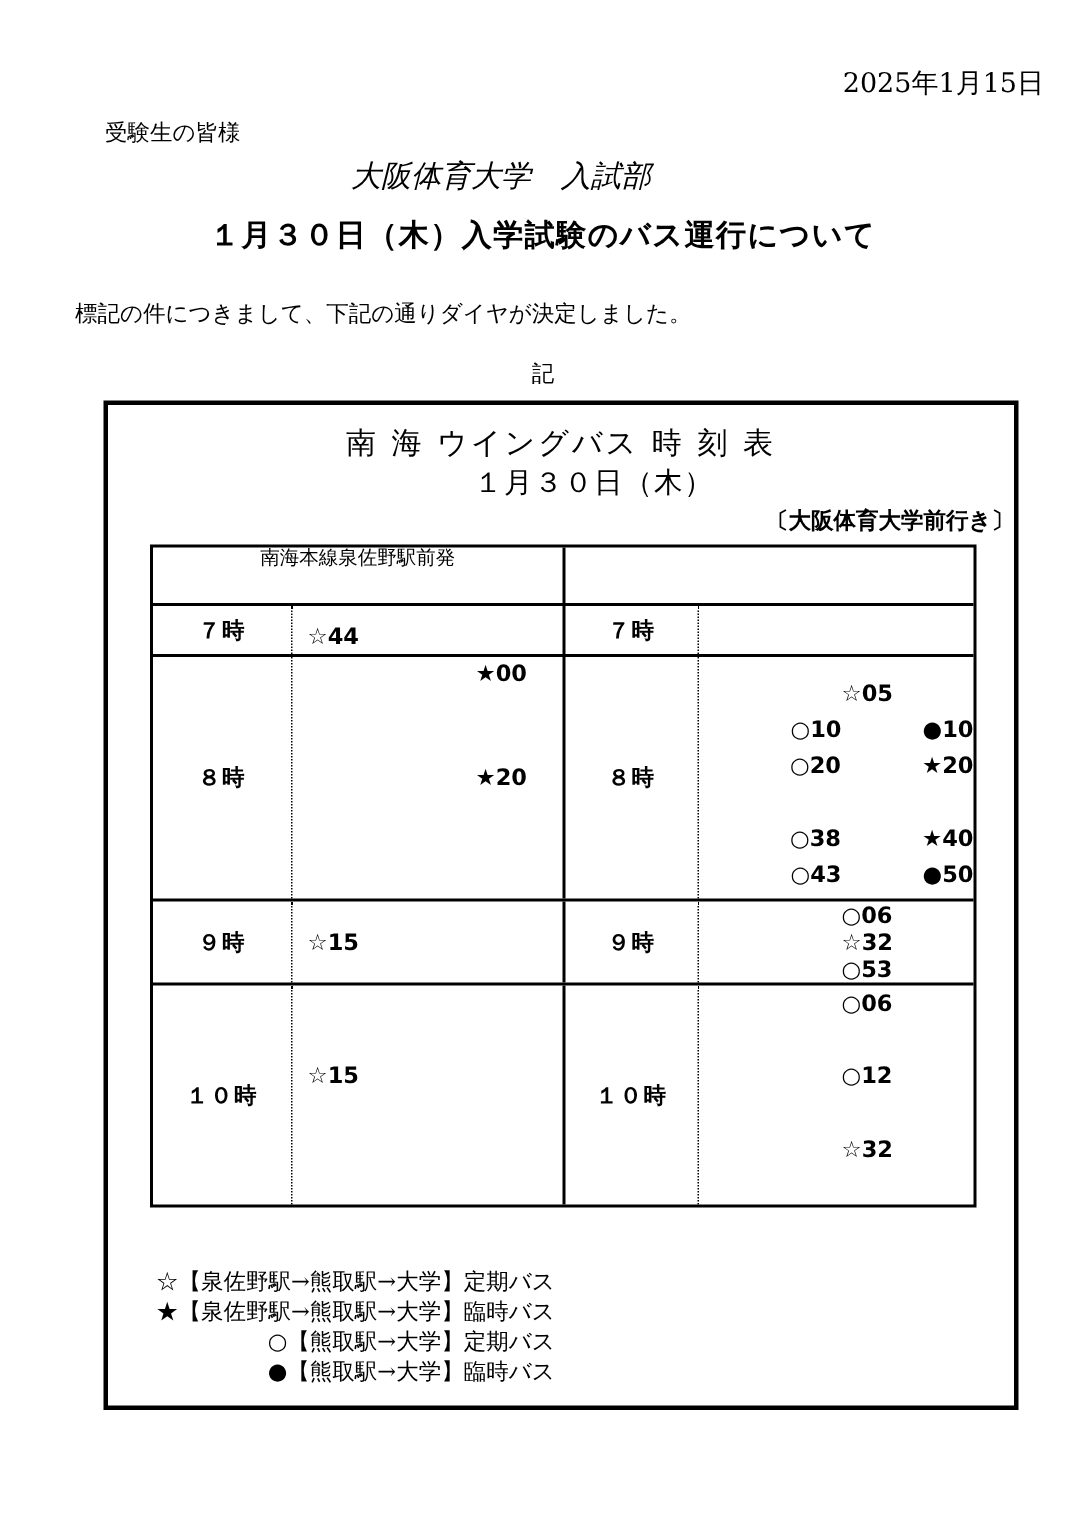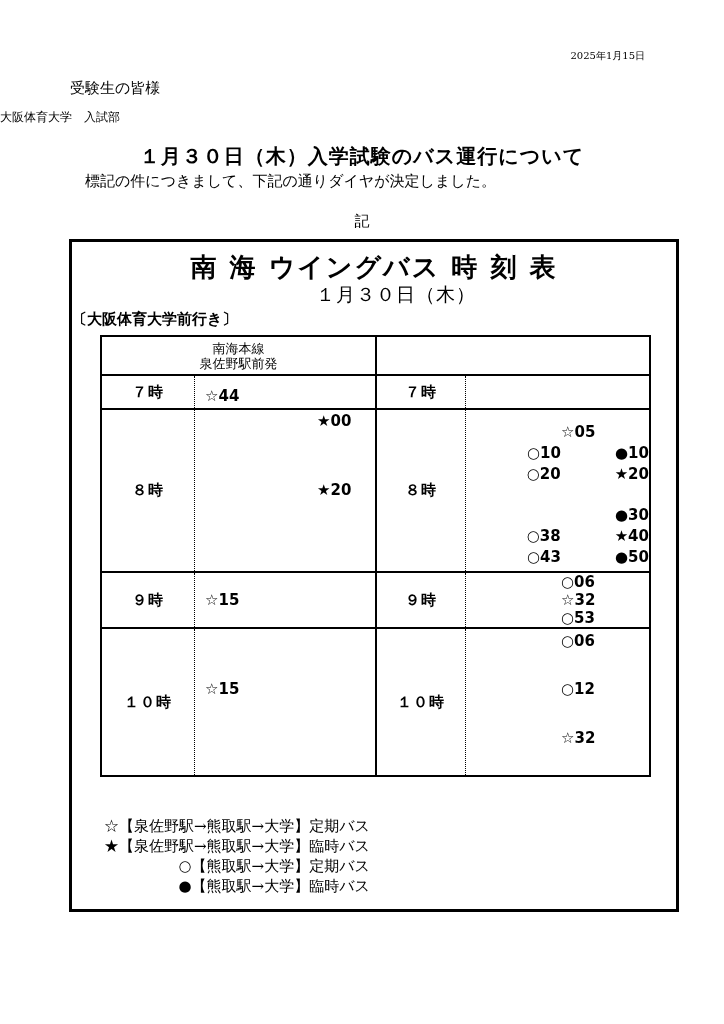--- a/index.html
+++ b/index.html
@@ -5,52 +5,52 @@
   html,body { margin:0; padding:0; background:#e8e8e8; }
   .page {
     position:relative;
     width:724px; height:1024px;
     margin:0 auto;
     background:#ffffff;
     color:#000;
     font-family:"DejaVu Serif","Liberation Serif",serif;
     overflow:hidden;
   }
-  .date-line   { text-align:right; padding:48px 79px 0 0; font-size:10px; line-height:16px; }
+  .date-line   { text-align:right; padding:48px 28px 0 0; font-size:18px; line-height:16px; }
   .addressee   { padding:16px 0 0 70px; font-size:15px; line-height:17px; }
-  .sender      { text-align:left; padding:11px 56px 0 0; font-size:12px; line-height:18px; }
+  .sender      { text-align:center; padding:11px 56px 0 0; font-size:20px; line-height:18px;font-style:italic; }
   .doc-title   { text-align:center; margin:19px 0 0 0; font-size:20px; font-weight:bold; letter-spacing:1px; line-height:23px; }
-  .doc-body    { margin:4px 0 0 0; padding-left:85px; font-size:15px; line-height:18px; }
+  .doc-body    { margin:32px 0 0 0; padding-left:50px; font-size:15px; line-height:18px; }
   .ki          { text-align:center; margin-top:23px; font-size:15px; line-height:17px; }
 
   .box {
     position:relative;
     margin:9px 0 0 69px;
     width:610px; height:673px;
     border:3px solid #000;
     box-sizing:border-box;
   }
-  .tt-title { text-align:center; margin-top:13px; font-size:26px; font-weight:bold; letter-spacing:2px; line-height:24px; }
+  .tt-title { text-align:center; margin-top:13px; font-size:20px; font-weight:normal; letter-spacing:2px; line-height:24px; }
   .tt-date  { text-align:center; margin-top:4px;  font-size:19px; letter-spacing:1px; line-height:23px;margin-left:44px; }
-  .tt-dest  { text-align:left; margin-top:4px;  font-size:15px; font-weight:bold; line-height:18px;
+  .tt-dest  { text-align:right; margin-top:4px;  font-size:15px; font-weight:bold; line-height:18px;
               font-family:"DejaVu Sans","Liberation Sans",sans-serif; }
 
   .tt-table {
     position:absolute; left:28px; top:93px;
     width:551px; height:442px;
     border:2px solid #000;
     box-sizing:border-box;
     display:flex; flex-direction:column;
     font-family:"DejaVu Sans","Liberation Sans",sans-serif;
     font-size:15px; font-weight:bold;
   }
   .tt-header { display:flex; height:39px; box-sizing:border-box; border-bottom:2px solid #000;
                font-family:"DejaVu Serif","Liberation Serif",serif;
                font-weight:normal; font-size:13px; }
-  .th { display:flex; flex-direction:column; justify-content:center; text-align:center; line-height:15px; }
+  .th { display:flex; justify-content:center; text-align:center; line-height:15px; }
   .th-l { width:275px; box-sizing:border-box; border-right:2px solid #000; }
   .th-r { flex:1; }
 
   .tt-row { display:flex; box-sizing:border-box; }
   .rb     { border-bottom:2px solid #000; }
   .r7 { height:34px; }  .r8 { height:163px; }  .r9 { height:56px; }  .r10 { flex:1; }
 
   .hc { display:flex; align-items:center; justify-content:center; box-sizing:border-box; letter-spacing:1px; }
   .hc-l { width:93px; border-right:1px dotted #000; }
   .hc-r { width:89px; border-right:1px dotted #000; }
@@ -165,24 +165,20 @@
             </div>
           <div class="slot">
               <span class="ta">○20</span>
               <span class="tb">★20</span>
             </div>
           <div class="slot">
               <span class="ta"></span>
               <span class="tb"></span>
             </div>
           <div class="slot">
-              <span class="ta"></span>
-              <span class="tb">●30</span>
-            </div>
-          <div class="slot">
               <span class="ta">○38</span>
               <span class="tb">★40</span>
             </div>
           <div class="slot">
               <span class="ta">○43</span>
               <span class="tb">●50</span>
             </div>
         </div>
       </div>
 

